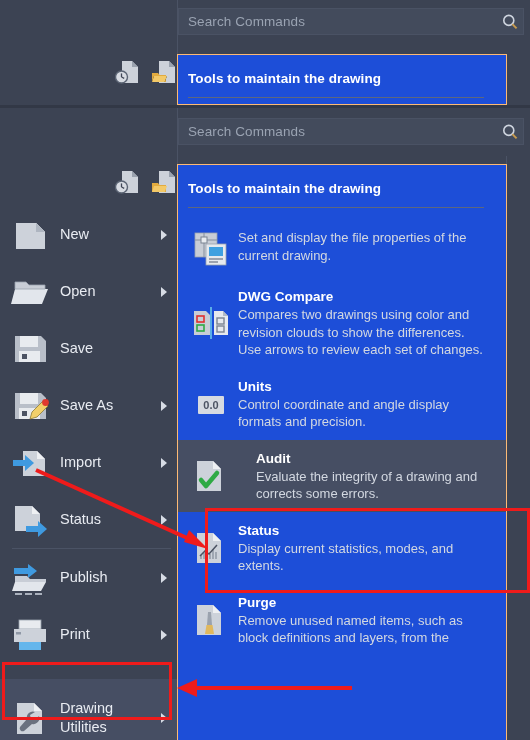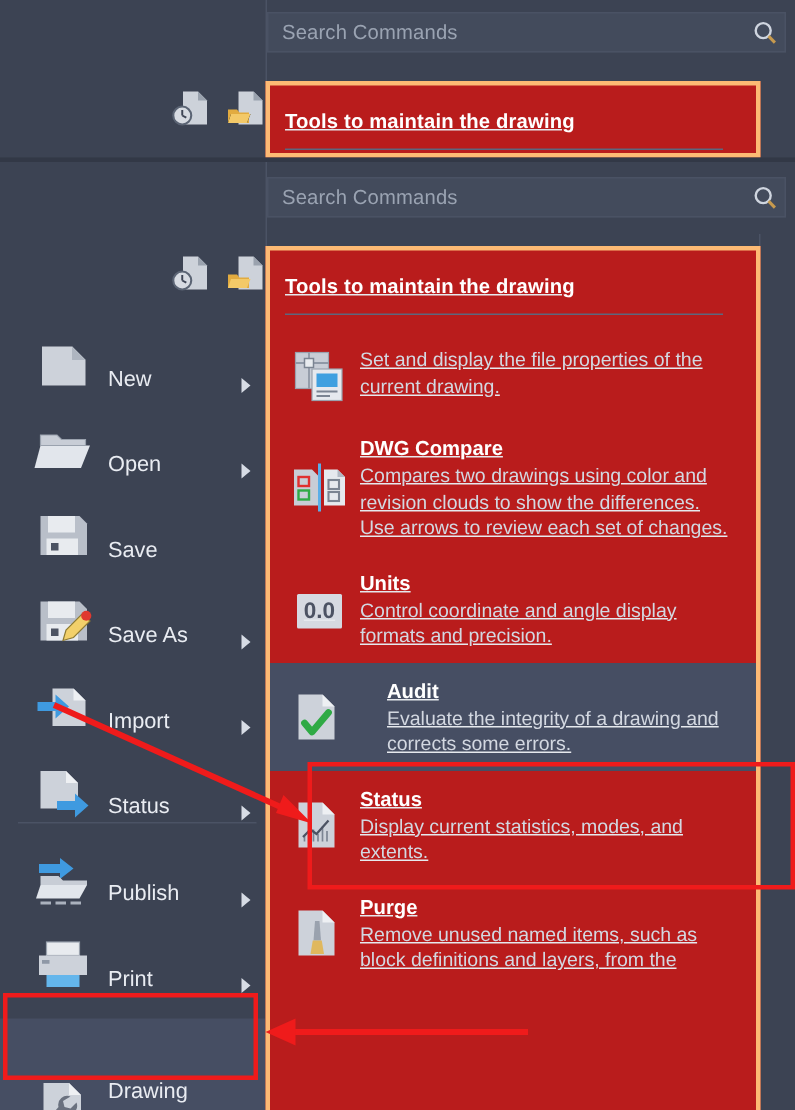--- a/index.html
+++ b/index.html
@@ -33,25 +33,24 @@
     flex:1;
   }
   .search-icon{width:26px;height:20px;display:flex;align-items:center;justify-content:center;}
 
   
   .docicons{position:absolute;display:flex;gap:9px;}
 
   
   .flyout{
     position:absolute;
-    background:#b91c1c;
-    border:3px solid #fdba74;
+    background:#1d4ed8;
+    border:1px solid #fdba74;
     box-sizing:border-box;
     overflow:hidden;
-    text-decoration:underline;
   }
   .flyout-head{
     font-size:13.5px;
     font-weight:bold;
     color:#ffffff;
     padding:16px 0 0 10px;
     letter-spacing:.1px;
   }
   .flyout-rule{
     height:1px;background:#5d677e;
@@ -77,23 +76,22 @@
     font-size:13px;color:#d3d8e1;line-height:17.5px;
     margin:0;
   }
   .cmd-row.hl{background:#464e63;gap:18px;}
 
   
   .menu{position:absolute;left:0;width:177px;}
   .menu-item{
     position:relative;
     height:57px;
-    display:flex;align-items:flex-end;
+    display:flex;align-items:center;
     box-sizing:border-box;
-    padding-left:12px;
   }
   .menu-item.two-line{height:78px;margin-top:16px;}
   .menu-item.sel{background:#464e63;}
   .mi-ico{width:60px;flex:0 0 60px;display:flex;align-items:center;justify-content:center;}
   .mi-label{
     flex:1;font-size:14.5px;color:#e9ecf2;line-height:19px;
   }
   .mi-arrow{
     width:26px;flex:0 0 26px;
     display:flex;align-items:center;justify-content:center;
@@ -392,21 +390,21 @@
           </svg>
         </div>
         <div class="cmd-txt">
           <div class="cmd-title">DWG Compare</div>
           <div class="cmd-desc">Compares two drawings using color and revision clouds to show the differences. Use arrows to review each set of changes.</div>
         </div>
       </div>
 
       <div class="cmd-row">
         <div class="cmd-ico">
-          <div style="background:#d6dae1;color:#4c5363;font-size:15px;font-weight:bold;
+          <div style="background:#d6dae1;color:#4c5363;font-size:11px;font-weight:bold;
                       padding:3px 5px;border-radius:1px;font-family:'Liberation Sans',sans-serif;">0.0</div>
         </div>
         <div class="cmd-txt">
           <div class="cmd-title">Units</div>
           <div class="cmd-desc">Control coordinate and angle display formats and precision.</div>
         </div>
       </div>
 
       <div class="cmd-row hl">
         <div class="cmd-ico">

